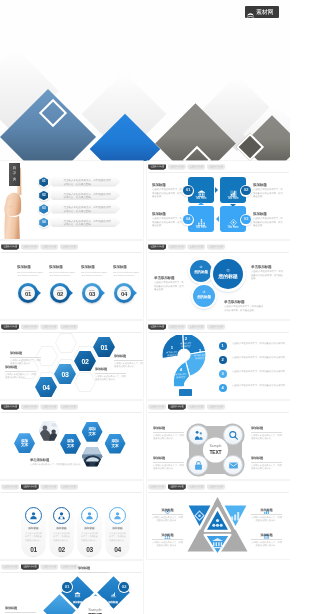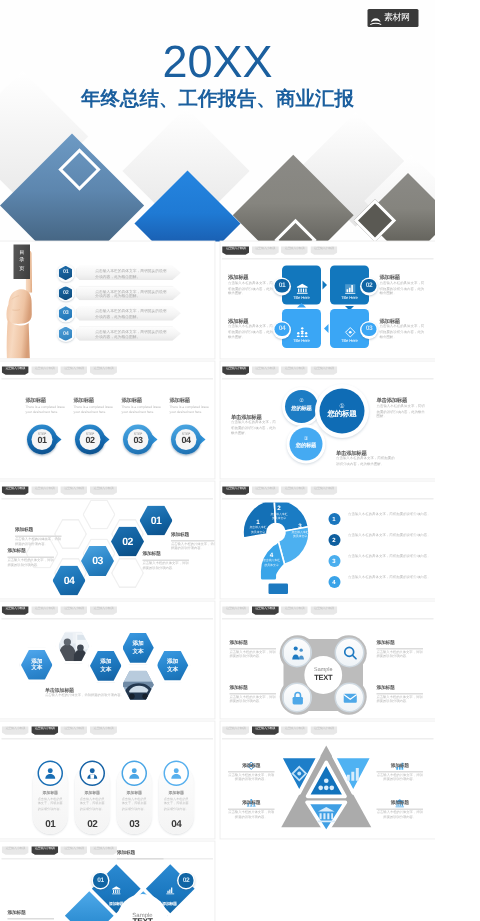--- a/index.html
+++ b/index.html
@@ -166,22 +166,20 @@
     <div class="dia" style="left:94px;top:84px;width:60px;height:60px;background:linear-gradient(135deg,#ffffff,#e4e4e4);"></div>
     <div class="dia" style="left:210px;top:86px;width:54px;height:54px;background:linear-gradient(135deg,#ffffff,#e4e4e4);"></div>
     <div class="dia" style="left:252px;top:112px;width:44px;height:44px;background:linear-gradient(135deg,#ffffff,#ececec);"></div>
     <div class="dia" style="left:14px;top:103px;width:68px;height:68px;background:linear-gradient(135deg,#6d9ac4 0%,#5d86ae 40%,#3d5a74 88%,#2d4257 100%);"></div>
     <div class="dia" style="left:43px;top:103px;width:20px;height:20px;border:2.4px solid #fff;box-sizing:border-box;"></div>
     <div class="dia" style="left:100px;top:124px;width:50px;height:50px;background:linear-gradient(135deg,#2585e0 0%,#1f7ad4 40%,#14418b 100%);"></div>
     <div class="dia" style="left:167px;top:115px;width:57px;height:57px;background:linear-gradient(135deg,#8b8a86 0%,#86857f 40%,#4a4944 100%);"></div>
     <div class="dia" style="left:187px;top:150px;width:20px;height:20px;border:2.4px solid #fff;box-sizing:border-box;"></div>
     <div class="dia" style="left:251px;top:124px;width:42px;height:42px;background:linear-gradient(135deg,#8b8a86 0%,#85847e 40%,#515049 100%);"></div>
     <div class="dia" style="left:240px;top:137px;width:20px;height:20px;background:#5a5953;border:2.4px solid #fff;box-sizing:border-box;"></div>
-    <div class="ts-year">20XX</div>
-    <div class="ts-sub">年终总结、工作报告、商业汇报</div>
     <div class="wm">
       <span class="wm-ic">
         <svg viewBox="0 0 24 24" width="11" height="11">
             <path d="M12 7c-3.6 0-6.6 2.6-7 5.8 2-1.5 4.3-2.2 7-2.2s5 .7 7 2.2C18.6 9.6 15.6 7 12 7z" fill="#fff"></path>
             <path d="M4 16.2c2.3-1.3 5-2 8-2s5.7.7 8 2" stroke="#fff" stroke-width="1.5" fill="none"></path>
           </svg>
       </span>
       <span class="wm-txt">素材网</span>
     </div>
   </div>

